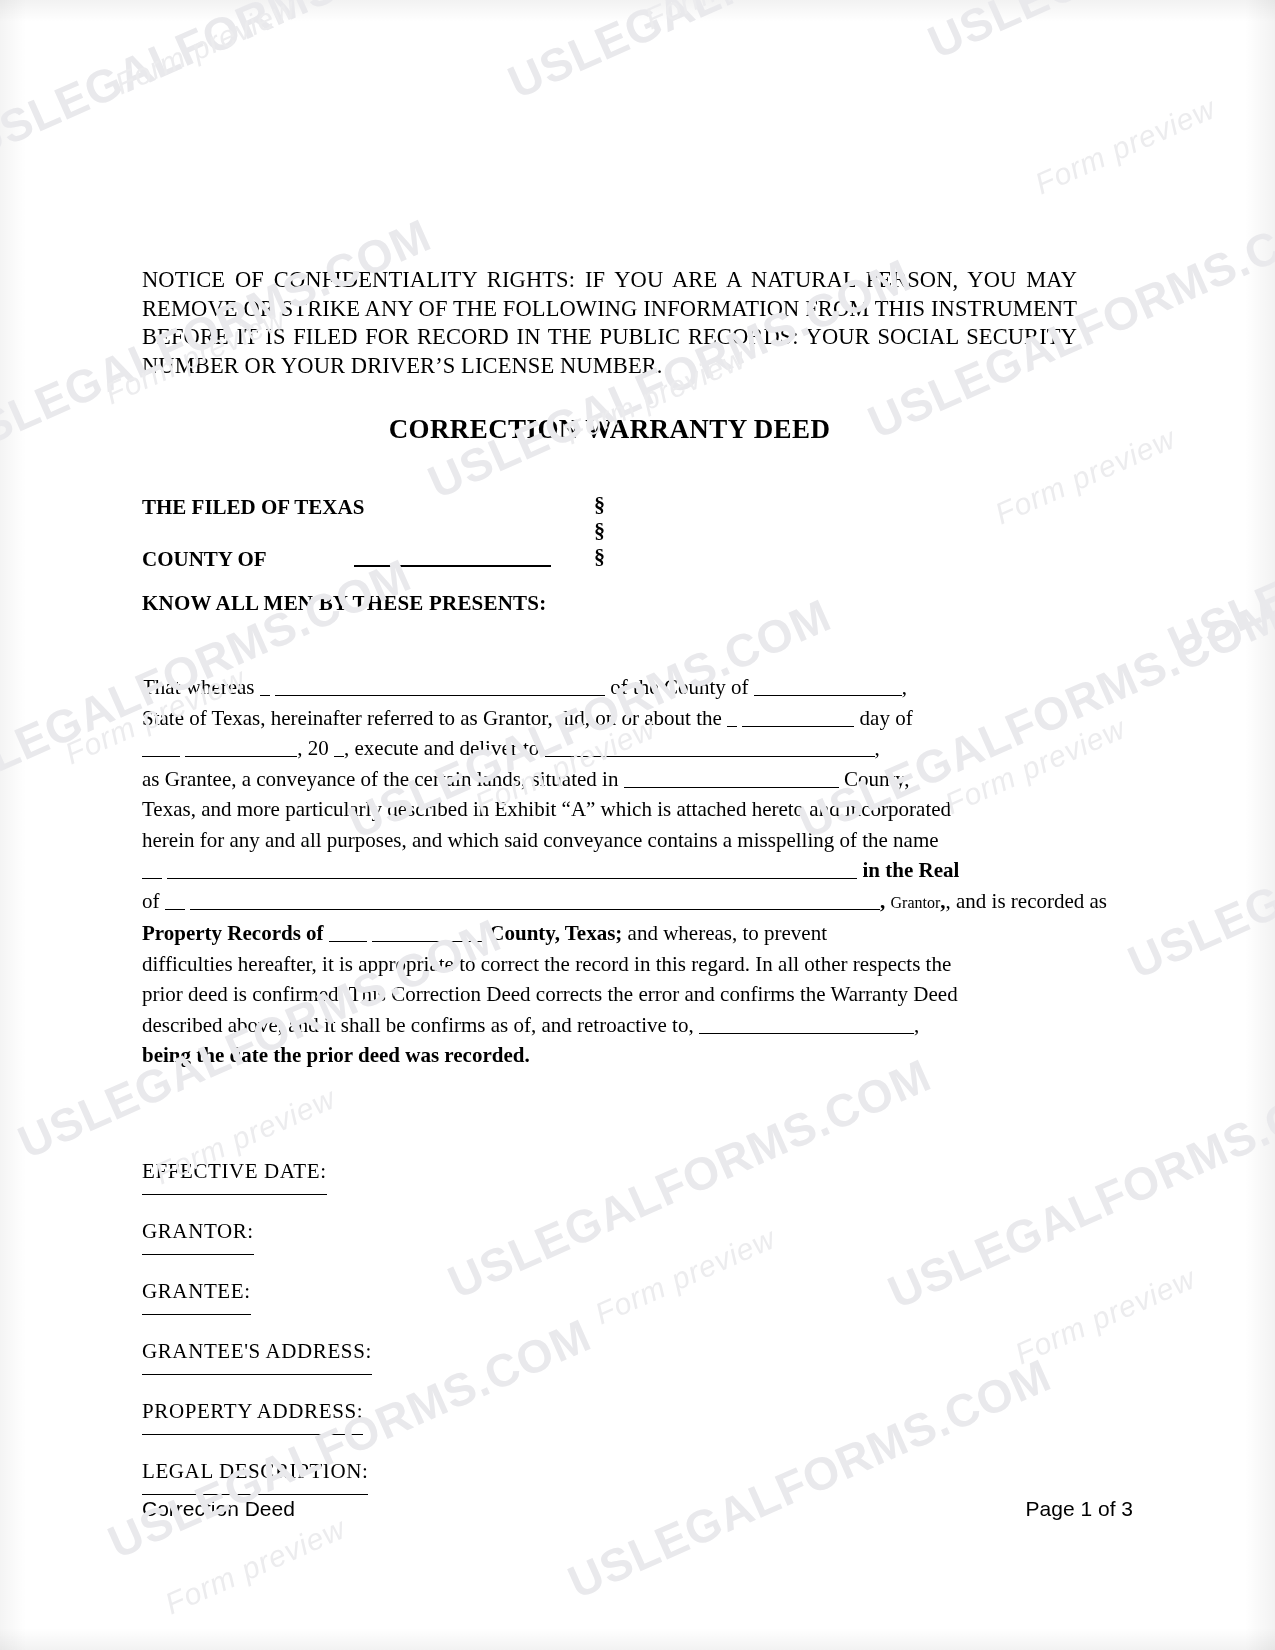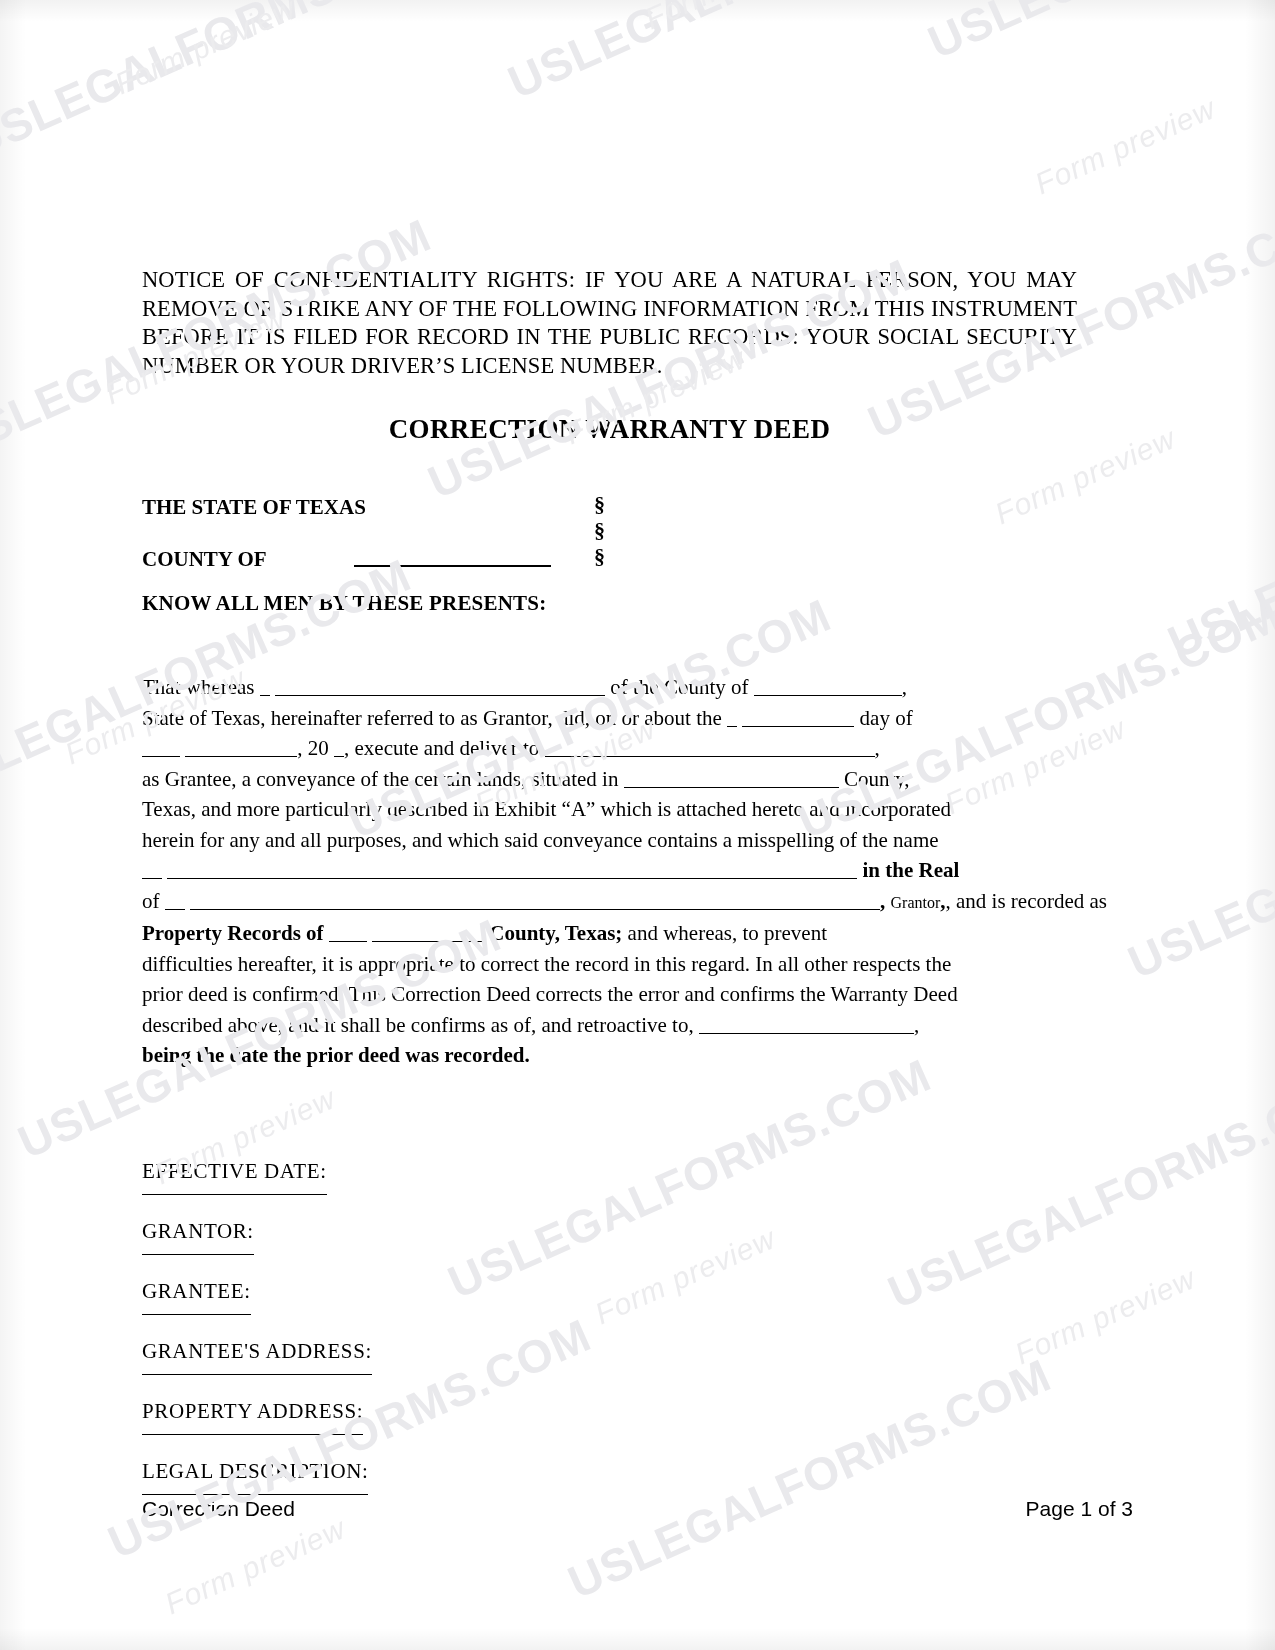--- a/index.html
+++ b/index.html
@@ -217,21 +217,21 @@
     <div class="wm wm-brand" style="left:560px; top:1560px;">USLEGALFORMS.COM</div>
   </div>
 
   <div id="content">
 
     <div class="notice">NOTICE OF CONFIDENTIALITY RIGHTS: IF YOU ARE A NATURAL PERSON, YOU MAY REMOVE OR STRIKE ANY OF THE FOLLOWING INFORMATION FROM THIS INSTRUMENT BEFORE IT IS FILED FOR RECORD IN THE PUBLIC RECORDS: YOUR SOCIAL SECURITY NUMBER OR YOUR DRIVER’S LICENSE NUMBER.</div>
 
     <div class="doc-title">CORRECTION WARRANTY DEED</div>
 
     <div class="venue">
-      <div class="venue-state">THE STATE OF TEXAS</div>
+      <div class="venue-state">THE FILED OF TEXAS</div>
       <div class="venue-county">COUNTY OF</div>
       <div class="venue-blank"></div>
       <div class="sec-col">
         <span>§</span>
         <span>§</span>
         <span>§</span>
       </div>
     </div>
 
     <div class="know">KNOW ALL MEN BY THESE PRESENTS:</div>

